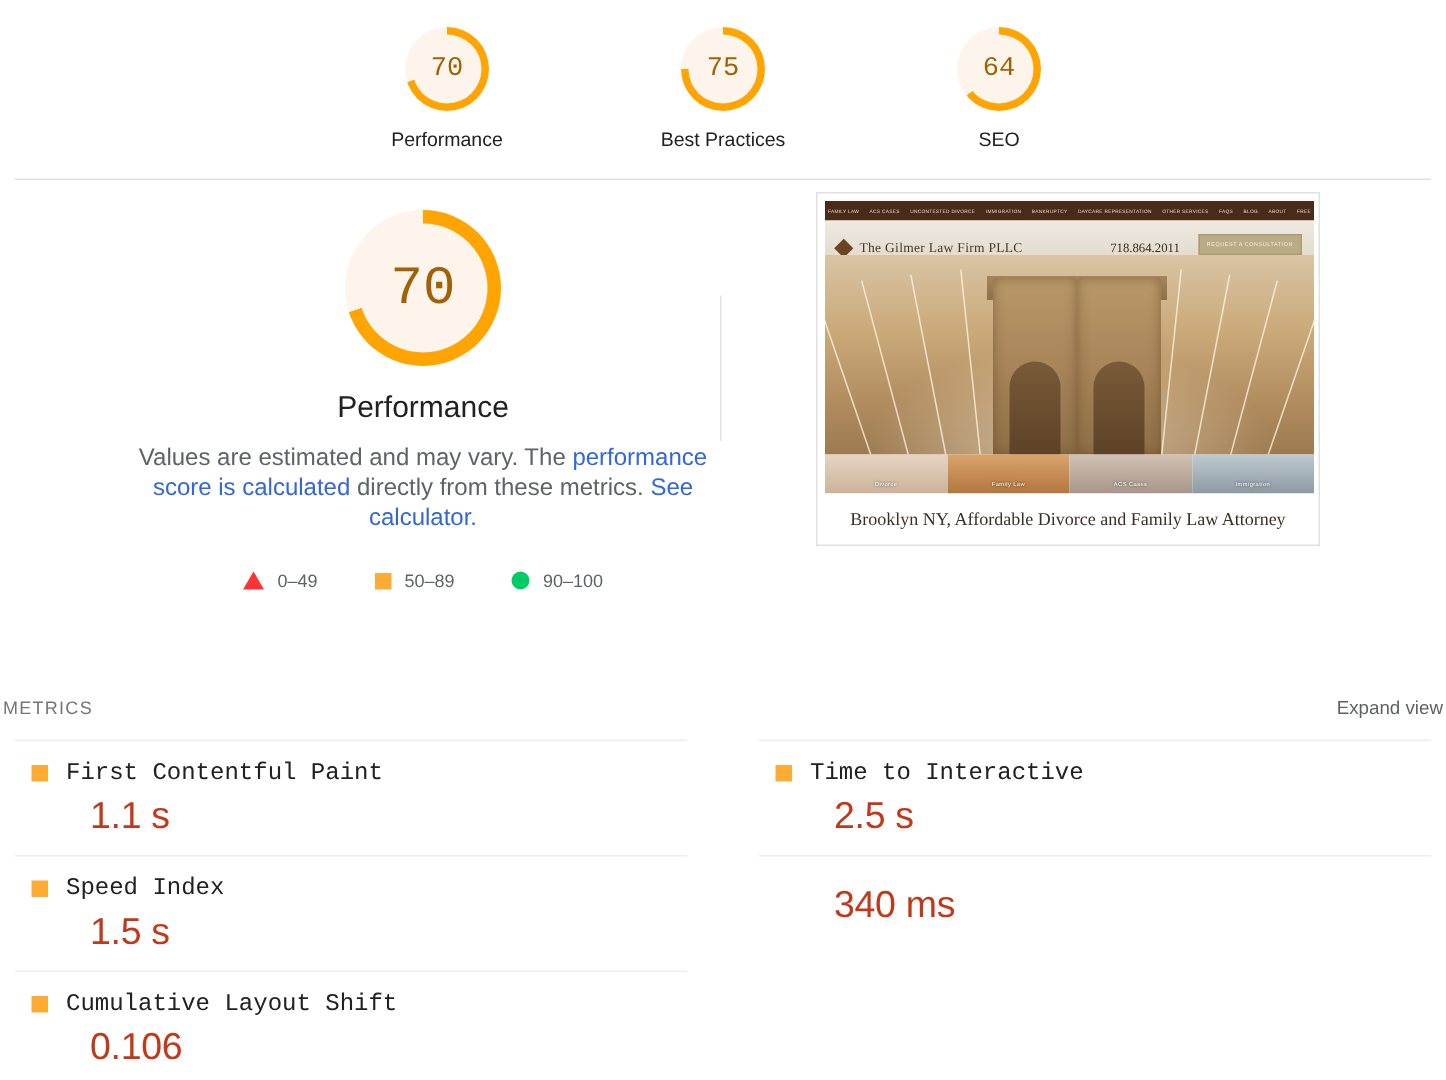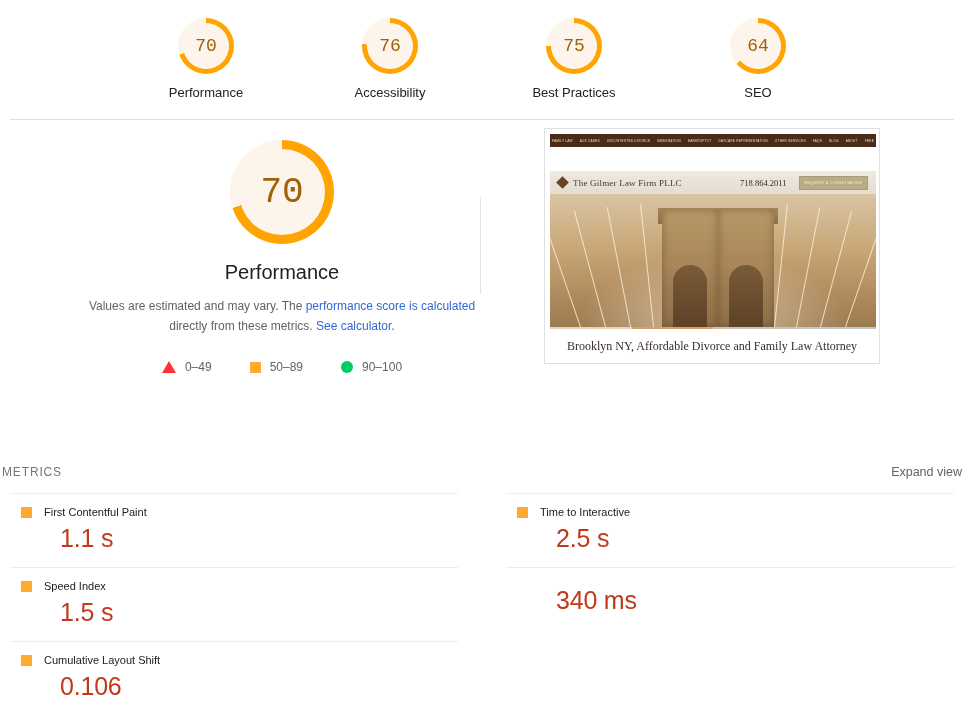--- a/index.html
+++ b/index.html
@@ -95,21 +95,21 @@
   .gaugecol .ring { margin: 0 auto; }
   .gauge-title {
     margin-top: 16px;
     font-size: 20px;
     color: #212121;
     line-height: 24px;
   }
   .gauge-desc {
     margin: 12px auto 4px;
     width: 400px;
-    font-size: 12px;
+    font-size: 16px;
     line-height: 20px;
     color: #5f6368;
   }
   .gauge-desc a { color: #3367d6; text-decoration: none; }
 
   .legend {
     margin-top: 24px;
     display: flex;
     justify-content: center;
     align-items: center;
@@ -161,25 +161,24 @@
     font-size: 3.2px;
     letter-spacing: .2px;
     color: #e8d9c8;
     white-space: nowrap;
     font-family: "Liberation Sans", sans-serif;
   }
   .shot-head {
     height: 23px;
     background: linear-gradient(180deg,#efe9e0,#e3dcd1);
     display: flex;
-    align-items: center;
+    align-items: flex-end;
     padding: 0 8px;
     gap: 6px;
     position: relative;
-    margin-top: 24px;
   }
   .diamond {
     width: 9px; height: 9px;
     background: #6b4423;
     transform: rotate(45deg);
     flex: 0 0 auto;
   }
   .firm {
     font-family: "Liberation Serif", serif;
     font-size: 9px;
@@ -306,21 +305,21 @@
     padding: 12px 0 11px 0;
     min-height: 74px;
   }
   .mrow { display: flex; align-items: center; gap: 12px; }
   .msq {
     width: 11px; height: 11px;
     background: #ffaa33;
     flex: 0 0 auto;
     margin-left: 11px;
   }
-  .mlabel { font-size: 11px; color: #212121; }
+  .mlabel { font-size: 16px; color: #212121; font-family: Liberation Mono, monospace; }
   .mvalue {
     margin-top: 5px;
     margin-left: 50px;
     font-size: 25px;
     color: #c0391b;
     line-height: 30px;
     letter-spacing: -.2px;
   }
 </style>
 </head>
@@ -331,28 +330,20 @@
 
     <div class="topgauge">
       <div class="ring small">
         <div class="arc" style="background: conic-gradient(rgb(255, 164, 0) 0deg, rgb(255, 164, 0) 252deg, rgb(253, 244, 236) 252deg, rgb(253, 244, 236) 360deg);"></div>
         <div class="hole" style="background: rgb(253, 244, 236);"></div>
         <div class="num">70</div>
       </div>
       <div class="glabel">Performance</div>
     </div>
 
-    <div class="topgauge">
-      <div class="ring small">
-        <div class="arc" style="background: conic-gradient(rgb(255, 164, 0) 0deg, rgb(255, 164, 0) 273.6deg, rgb(253, 244, 236) 273.6deg, rgb(253, 244, 236) 360deg);"></div>
-        <div class="hole" style="background: rgb(253, 244, 236);"></div>
-        <div class="num">76</div>
-      </div>
-      <div class="glabel">Accessibility</div>
-    </div>
 
     <div class="topgauge">
       <div class="ring small">
         <div class="arc" style="background: conic-gradient(rgb(255, 164, 0) 0deg, rgb(255, 164, 0) 270deg, rgb(253, 244, 236) 270deg, rgb(253, 244, 236) 360deg);"></div>
         <div class="hole" style="background: rgb(253, 244, 236);"></div>
         <div class="num">75</div>
       </div>
       <div class="glabel">Best Practices</div>
     </div>
 

